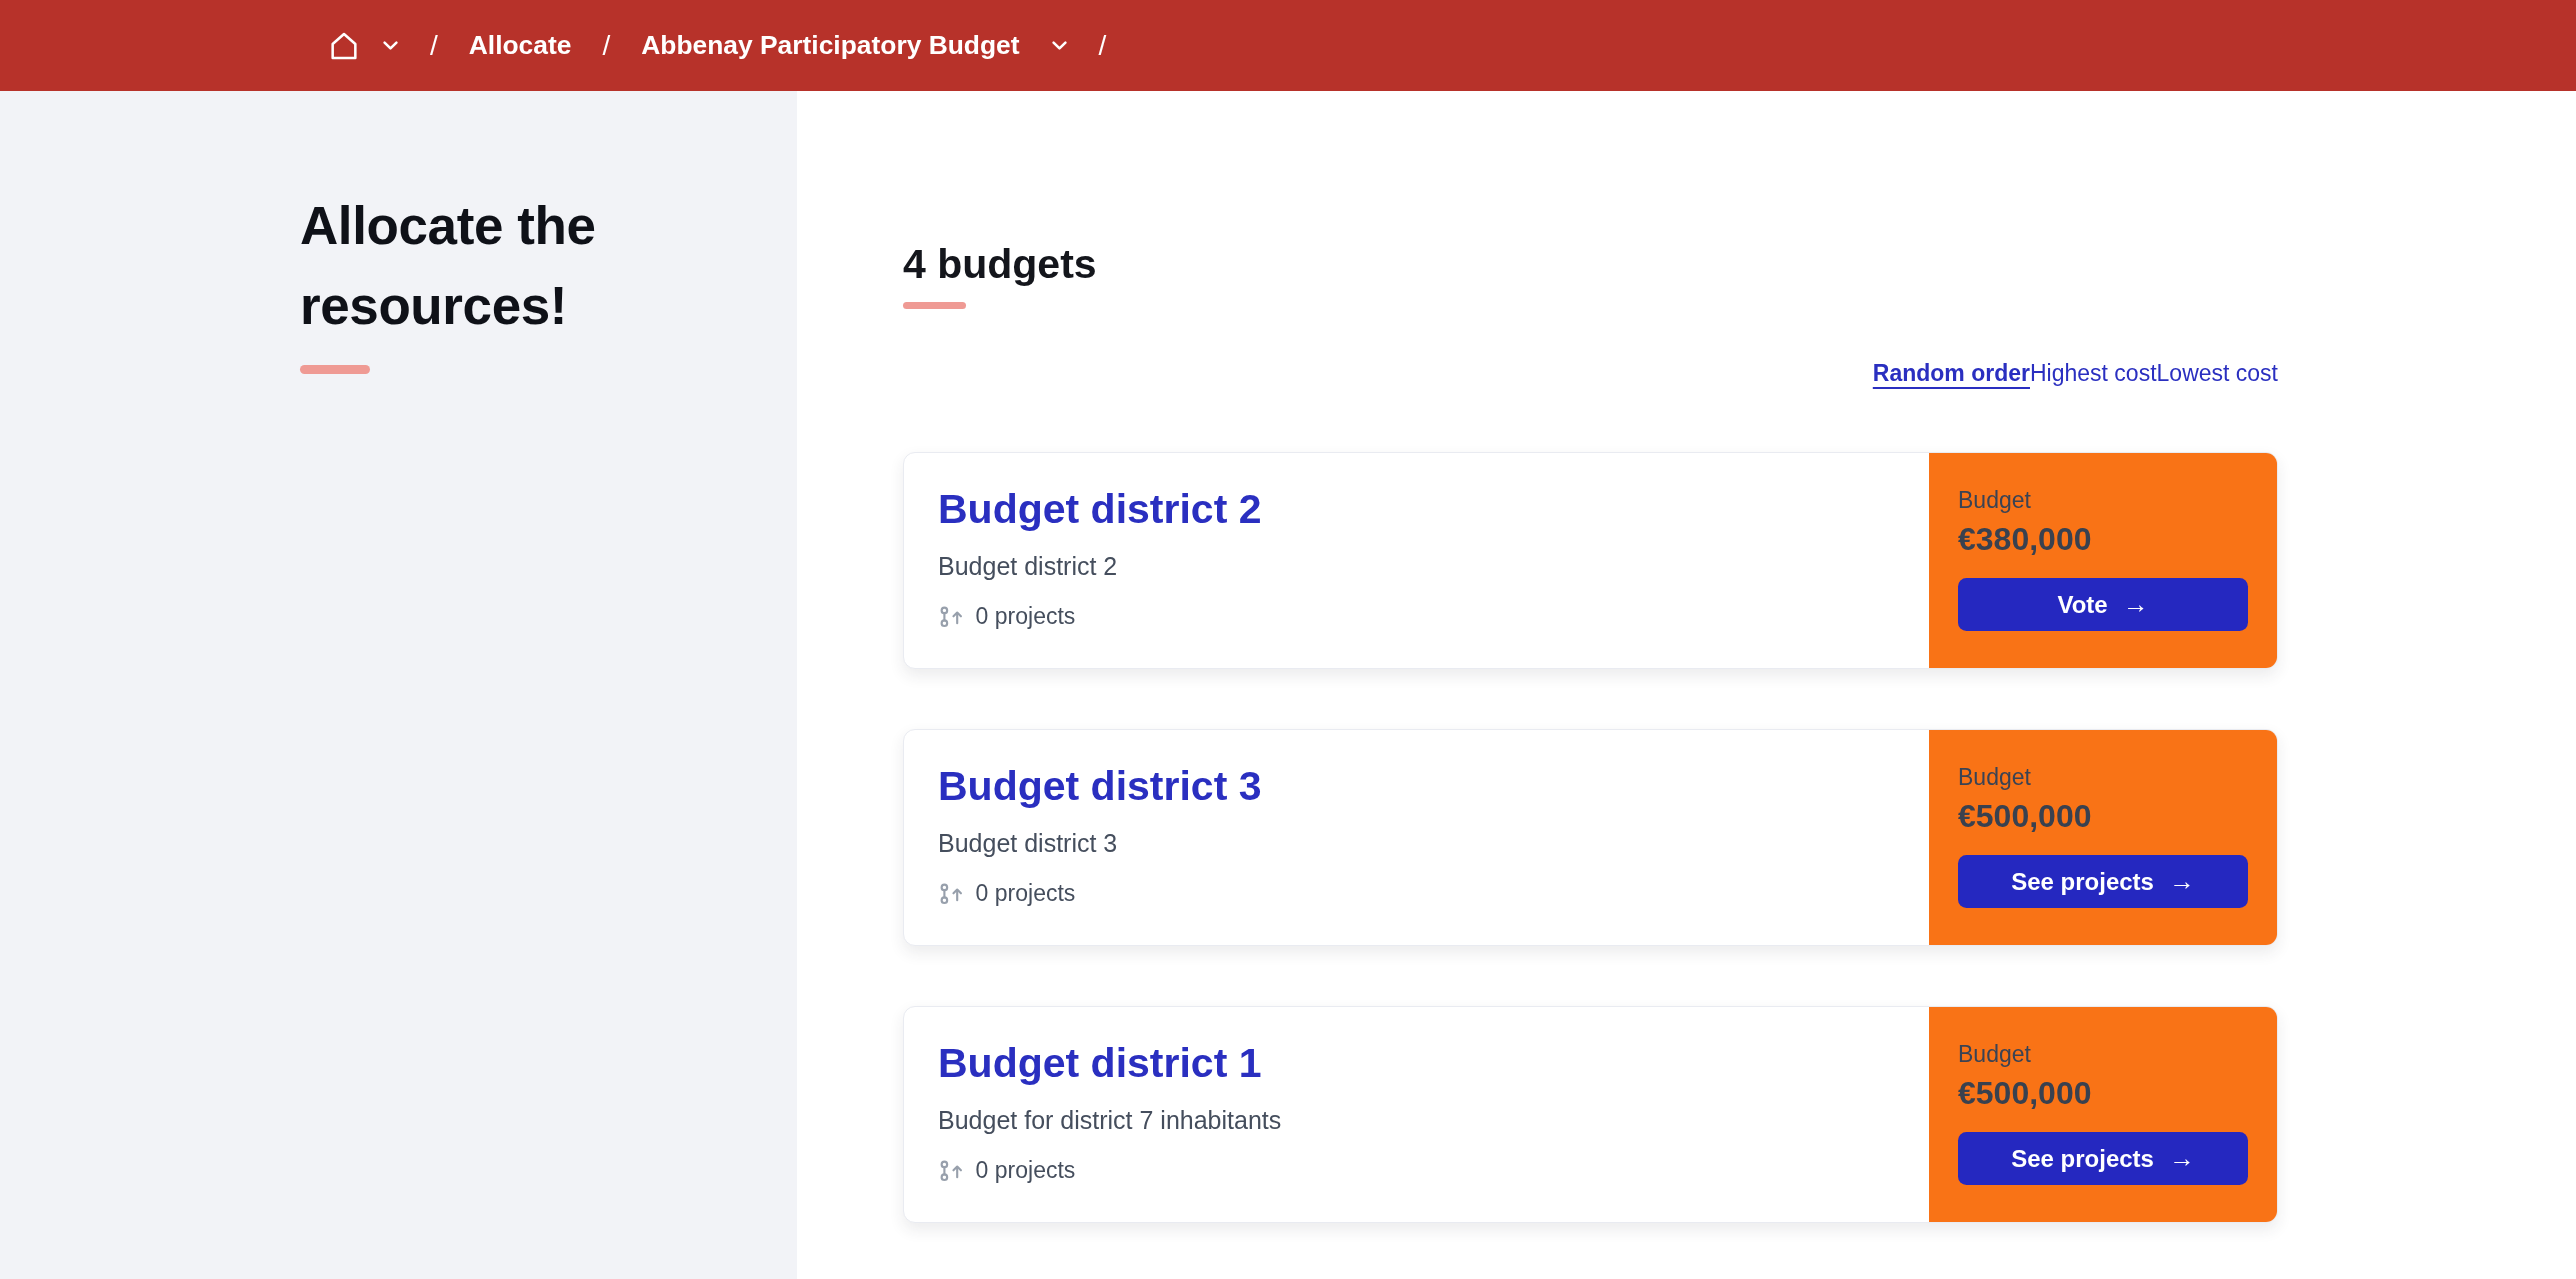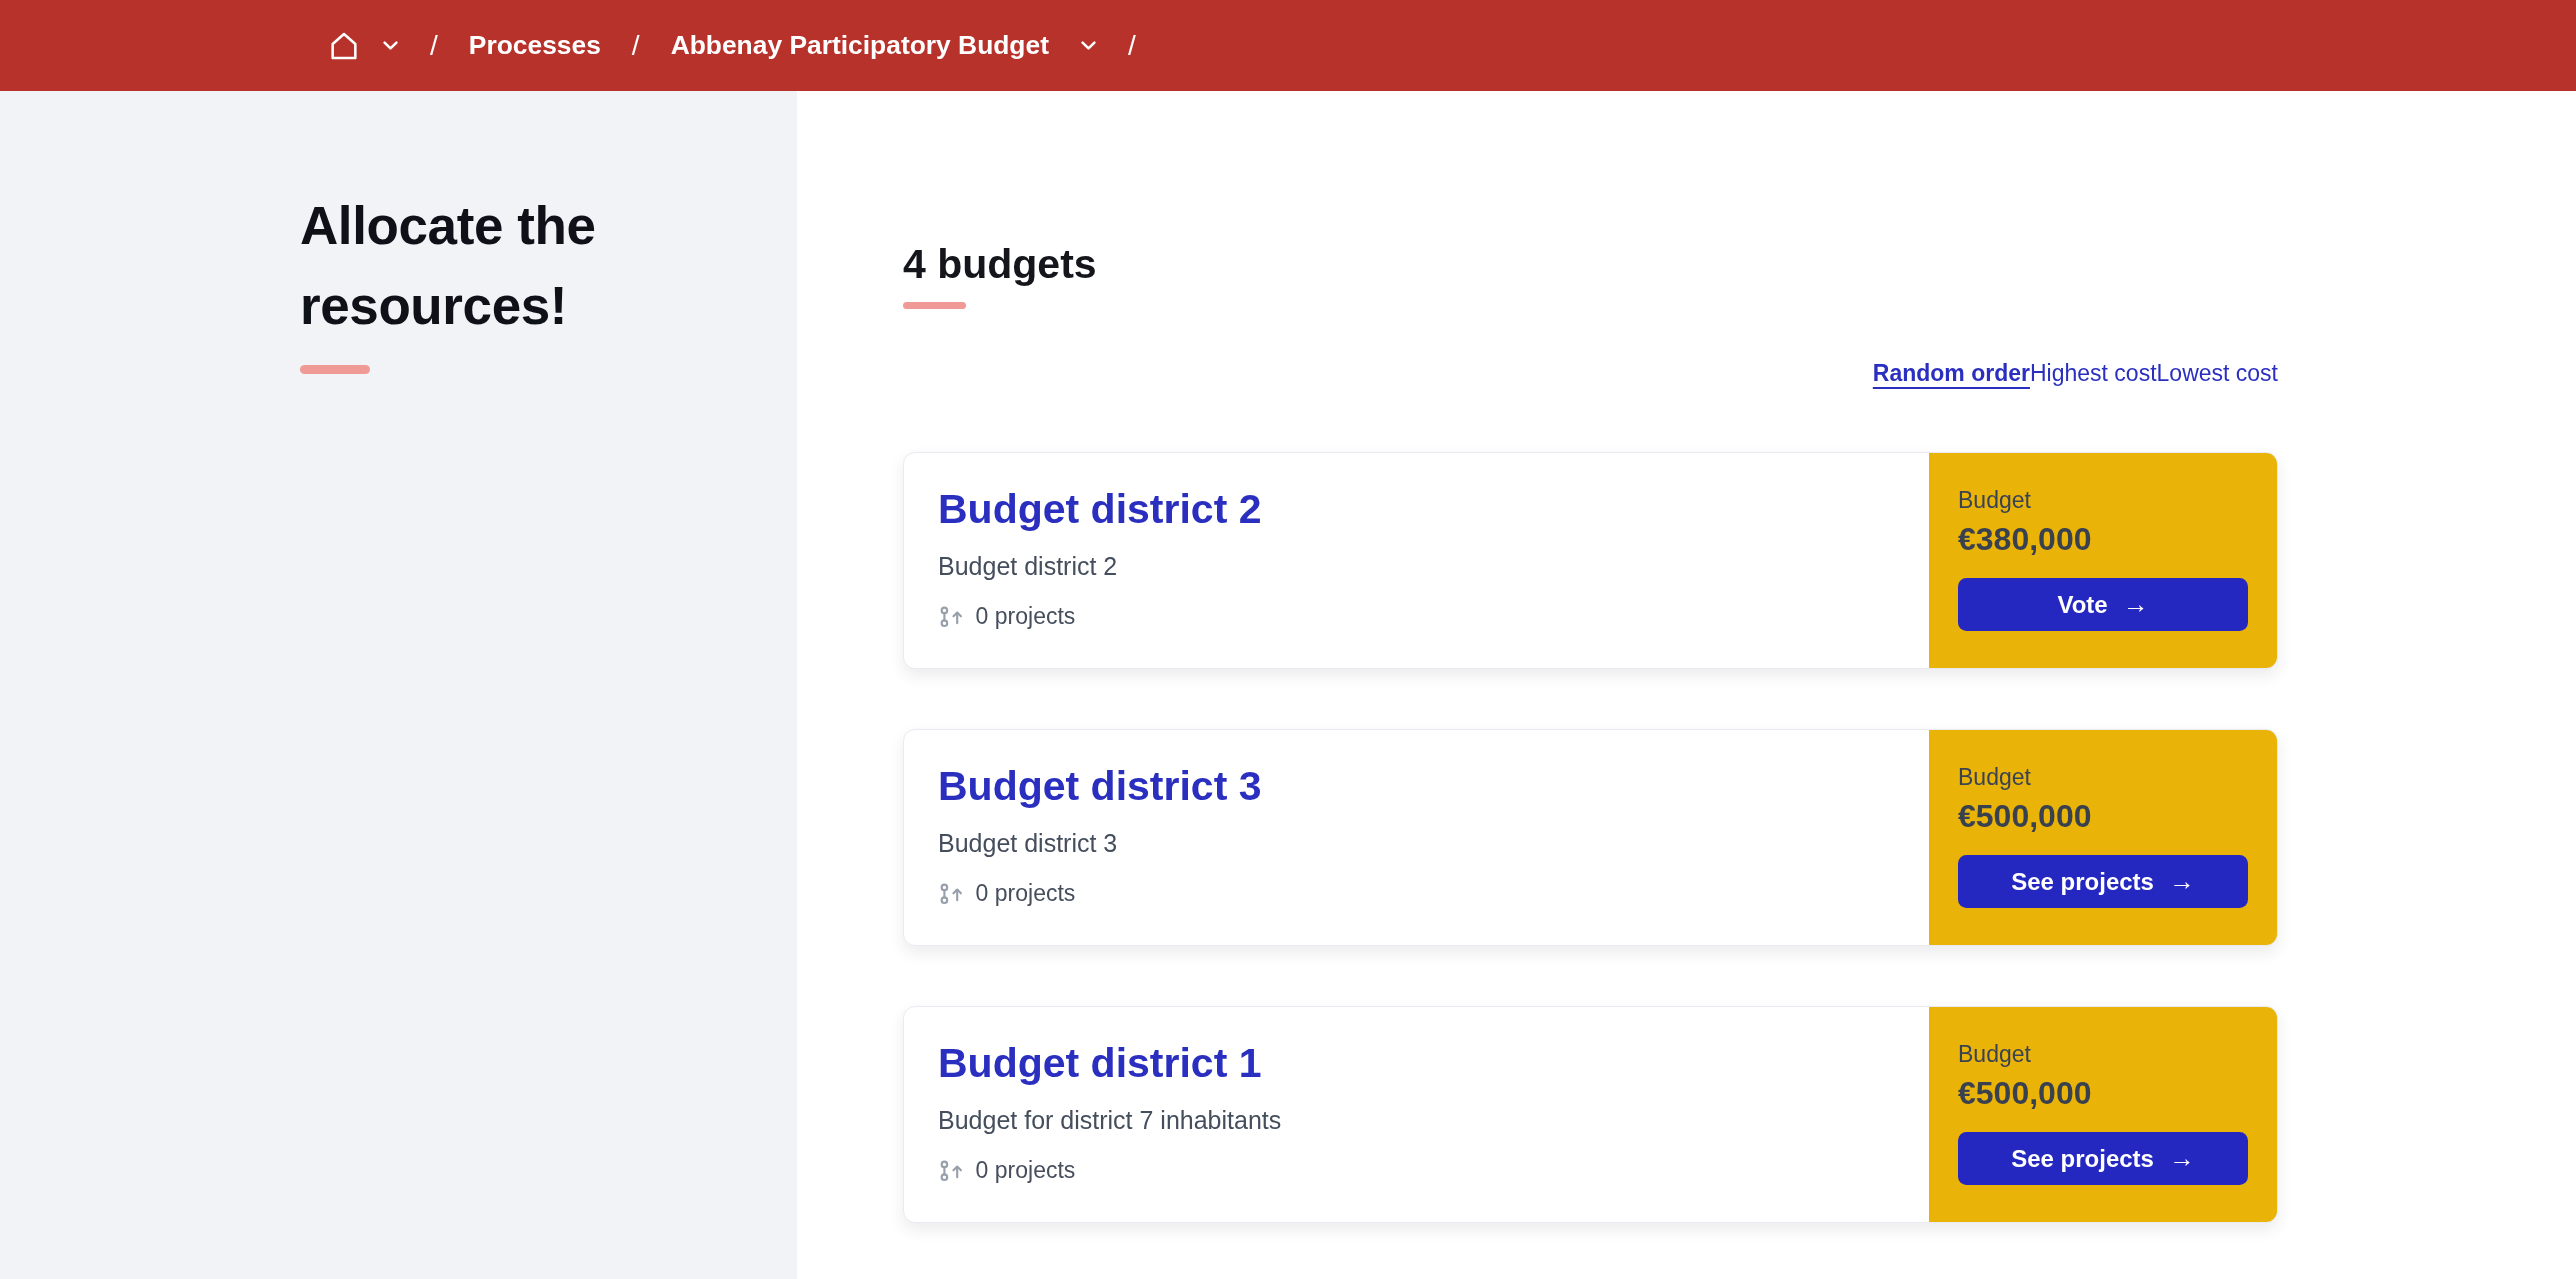--- a/index.html
+++ b/index.html
@@ -98,21 +98,21 @@
   .card-desc {
     margin-top: 20.4px;
     font-size: 25px; color: #454e5d; line-height: 29px;
   }
   .card-projects {
     margin-top: 22px;
     display: flex; align-items: flex-end; gap: 12px;
     font-size: 23px; color: #454e5d;
   }
   .card-aside {
-    width: 348px; background: #eab308;
+    width: 348px; background: #f97316;
     padding: 34px 29px 0 29px;
   }
   .aside-label { font-size: 23px; color: #3a4354; }
   .aside-amount {
     margin-top: 6.8px;
     font-size: 32px; font-weight: 700; color: #39414f;
   }
   .aside-button {
     margin-top: 20.4px;
     width: 100%; height: 53px;
@@ -136,21 +136,21 @@
         <path d="M3.5 10.5 L12 3 L20.5 10.5 V21 H3.5 Z"></path>
       </svg>
     </span>
     <span class="icon-btn">
       <svg width="17" height="11" viewBox="0 0 20 13" fill="none" stroke="#ffffff" stroke-width="3" stroke-linecap="round" stroke-linejoin="round">
         <polyline points="3,3 10,10 17,3"></polyline>
       </svg>
     </span>
   </span>
   <span class="sep">/</span>
-  <a class="crumb">Processes</a>
+  <a class="crumb">Allocate</a>
   <span class="sep">/</span>
   <a class="crumb">Abbenay Participatory Budget</a>
   <span class="icon-btn">
     <svg width="17" height="11" viewBox="0 0 20 13" fill="none" stroke="#ffffff" stroke-width="3" stroke-linecap="round" stroke-linejoin="round">
       <polyline points="3,3 10,10 17,3"></polyline>
     </svg>
   </span>
   <span class="sep">/</span>
 </header>
 

